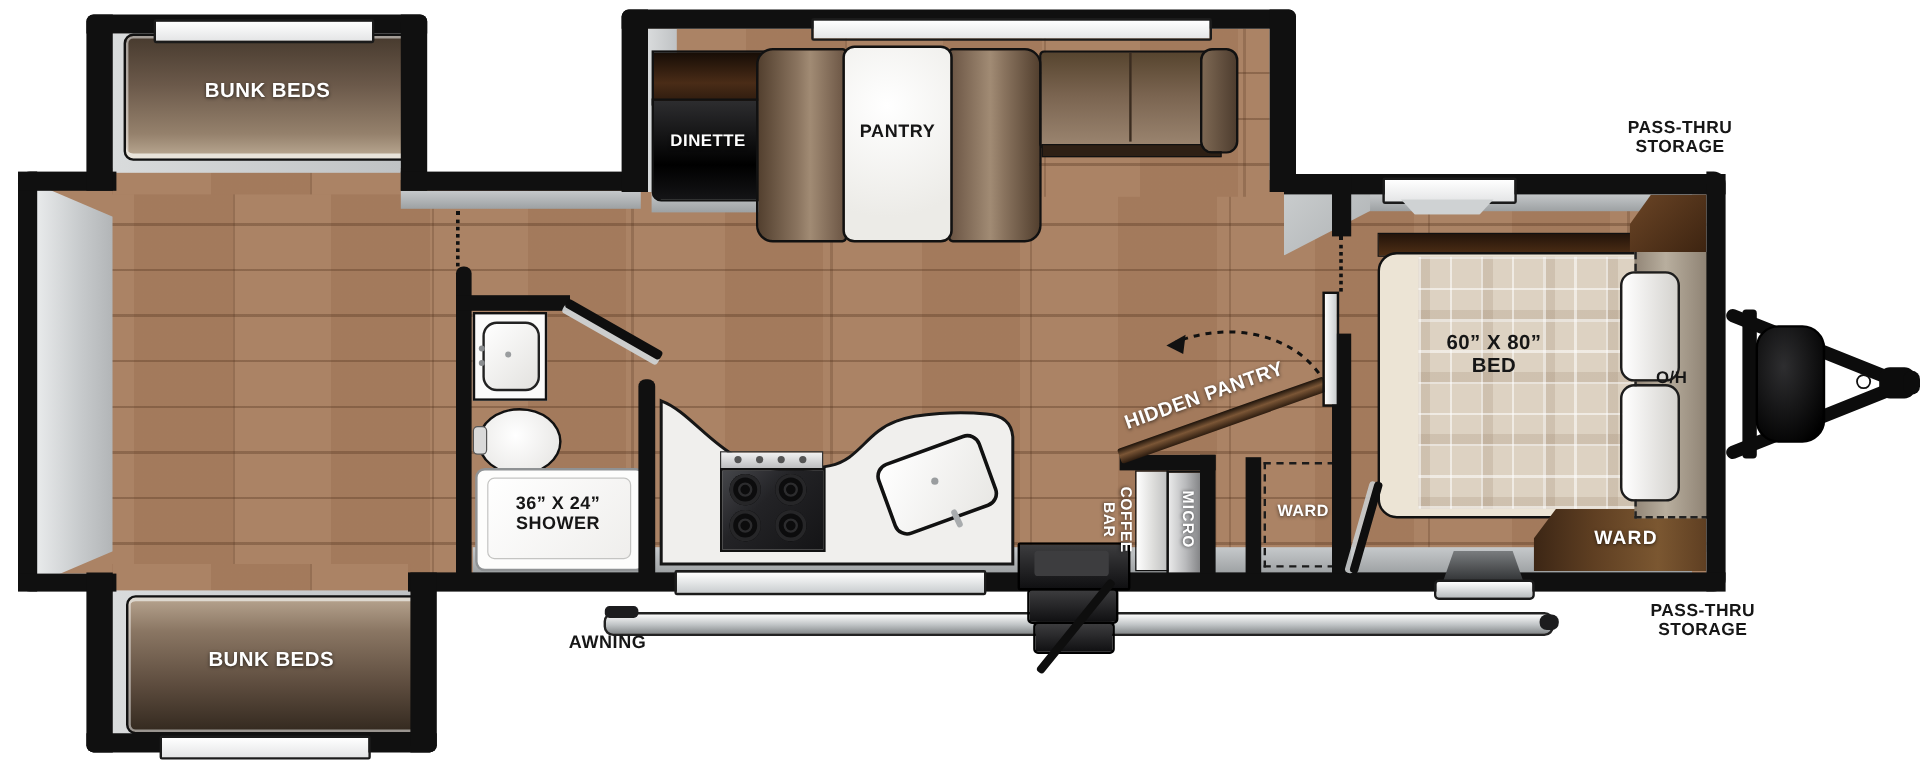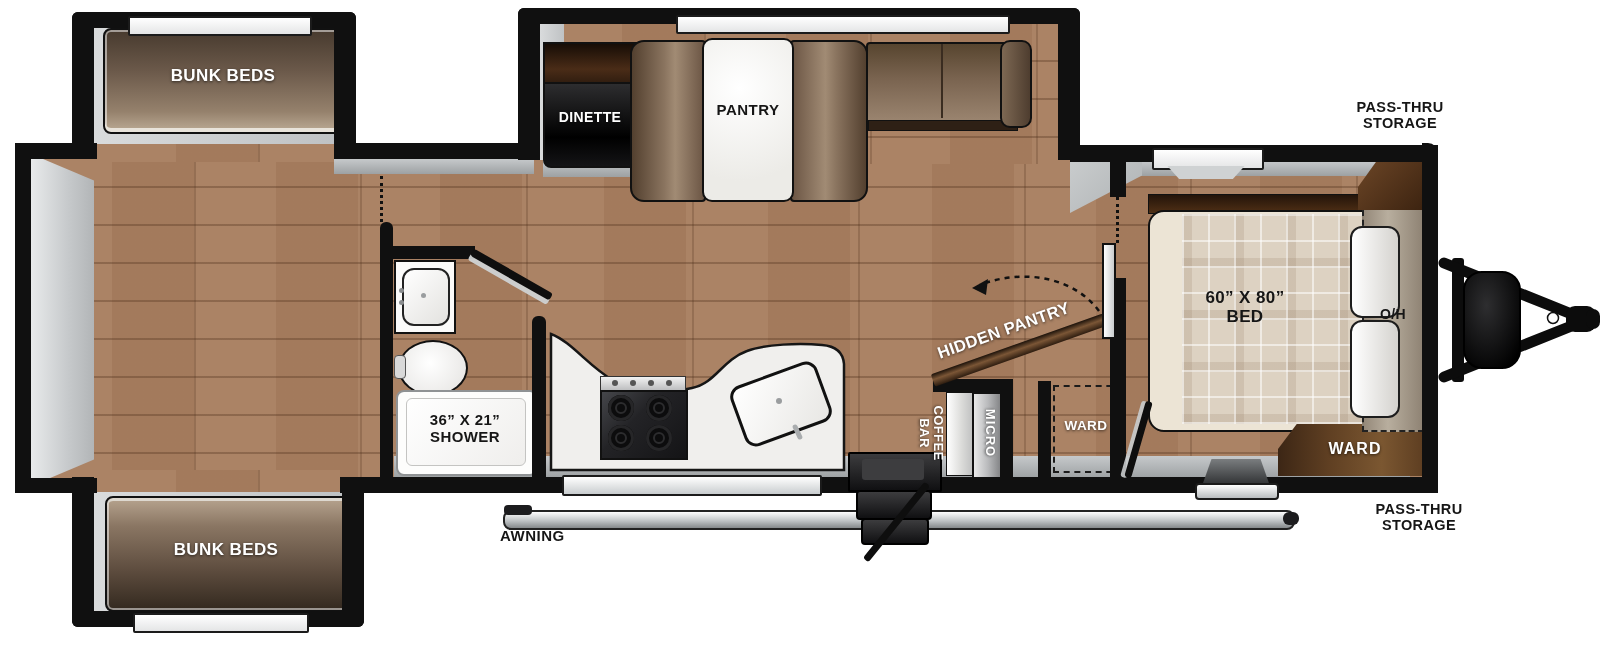--- a/index.html
+++ b/index.html
@@ -100,21 +100,21 @@
        background-image:
          repeating-linear-gradient(90deg, rgba(255,255,255,.55) 0 2px, rgba(0,0,0,0) 2px 26px),
          repeating-linear-gradient(0deg, rgba(255,255,255,.55) 0 2px, rgba(0,0,0,0) 2px 26px),
          repeating-linear-gradient(90deg, rgba(150,125,100,.20) 0 10px, rgba(0,0,0,0) 10px 52px),
          repeating-linear-gradient(0deg, rgba(150,125,100,.20) 0 10px, rgba(0,0,0,0) 10px 52px);"></div>
   <div class="abs" style="left:1362px;top:210px;width:60px;height:220px;z-index:4;
        background:linear-gradient(90deg,#95897a,#b8ae9e 40%,#8d8172);
        border-left:2px dashed #222;border-bottom:2px dashed #222;"></div>
   <div class="pillow" style="left:1350px;top:226px;width:46px;height:88px;"></div>
   <div class="pillow" style="left:1350px;top:320px;width:46px;height:94px;"></div>
-  <div class="lbl dark" style="left:1165px;top:288px;width:160px;font-size:17px;">60” X 80”
+  <div class="lbl dark" style="left:1165px;top:276px;width:160px;font-size:17px;">60” X 80”
 BED</div>
   <div class="lbl dark" style="left:1370px;top:307px;width:46px;font-size:14px;z-index:9;">O/H</div>
 
   <div class="abs" style="left:1278px;top:424px;width:144px;height:52px;z-index:3;
        background:linear-gradient(90deg,#3c2615,#5f3f22 35%,#7b5731 72%,#5f3f22);
        clip-path:polygon(0 48%,13% 0,100% 0,100% 100%,0 100%);"></div>
   <div class="lbl" style="left:1300px;top:440px;width:110px;font-size:16px;letter-spacing:1px;">WARD</div>
 
   <div class="abs" style="left:1053px;top:385px;width:66px;height:84px;z-index:3;border:2px dashed #1b1b1b;"></div>
   <div class="lbl" style="left:1051px;top:418px;width:70px;font-size:13.5px;">WARD</div>
@@ -143,21 +143,21 @@
   <div class="abs" style="left:399px;top:300px;width:5px;height:5px;z-index:4;background:#8a8d8f;border-radius:50%;"></div>
   <div class="abs" style="left:421px;top:293px;width:5px;height:5px;z-index:4;background:#9a9d9f;border-radius:50%;"></div>
 
   <div class="abs" style="left:398px;top:340px;width:66px;height:52px;z-index:3;border:2.5px solid #111;border-radius:50%;
        background:radial-gradient(circle at 45% 40%, #ffffff, #e9e8e6 80%);"></div>
   <div class="abs" style="left:394px;top:355px;width:10px;height:22px;z-index:4;border:1px solid #555;border-radius:4px;background:#d9d9d9;"></div>
 
   <div class="abs" style="left:396px;top:390px;width:138px;height:82px;z-index:3;border:2px solid #8f9294;border-radius:8px;background:#fdfdfc;"></div>
   <div class="abs" style="left:406px;top:398px;width:118px;height:66px;z-index:3;border:1.5px solid #c4c4c2;border-radius:6px;
        background:linear-gradient(135deg,#ffffff,#efeeec);"></div>
-  <div class="lbl dark" style="left:398px;top:412px;width:134px;font-size:15px;z-index:8;">36” X 21”
+  <div class="lbl dark" style="left:398px;top:412px;width:134px;font-size:15px;z-index:8;">36” X 24”
 SHOWER</div>
 
   <div class="doorbar" style="left:472px;top:248px;width:91px;height:8px;transform:rotate(29.7deg);transform-origin:left center;
        box-shadow:0 5px 0 rgba(207,210,211,.95);"></div>
 
   <div class="abs" style="left:600px;top:376px;width:84px;height:14px;z-index:6;border:1.5px solid #333;
        background:linear-gradient(180deg,#f2f2f2,#b9babc);"></div>
   <div class="abs" style="left:612px;top:380px;width:6px;height:6px;border-radius:50%;background:#555;z-index:7;"></div>
   <div class="abs" style="left:630px;top:380px;width:6px;height:6px;border-radius:50%;background:#555;z-index:7;"></div>
   <div class="abs" style="left:648px;top:380px;width:6px;height:6px;border-radius:50%;background:#555;z-index:7;"></div>
@@ -229,21 +229,21 @@
   <div class="step" style="left:848px;top:452px;width:90px;height:36px;border-radius:2px;"></div>
   <div class="abs" style="left:862px;top:459px;width:62px;height:21px;z-index:6;background:#3d3d3f;border-radius:3px;"></div>
   <div class="step" style="left:856px;top:490px;width:72px;height:26px;"></div>
   <div class="step" style="left:861px;top:518px;width:64px;height:23px;"></div>
   <div class="doorbar" style="left:893px;top:473px;width:7px;height:98px;transform:rotate(39deg);z-index:7;"></div>
 
   <div class="abs" style="left:503px;top:510px;width:788px;height:16px;z-index:4;border:2px solid #222;border-radius:8px;
        background:linear-gradient(180deg,#fdfdfd,#bfc3c5 55%,#85898b);"></div>
   <div class="abs" style="left:504px;top:505px;width:28px;height:10px;z-index:5;background:#1c1c1e;border-radius:4px;"></div>
   <div class="abs" style="left:1283px;top:512px;width:16px;height:13px;z-index:5;background:#1c1c1e;border-radius:6px;"></div>
-  <div class="lbl dark" style="left:500px;top:528px;width:100px;font-size:15px;text-align:left;letter-spacing:.5px;">AWNING</div>
+  <div class="lbl dark" style="left:474px;top:528px;width:100px;font-size:15px;text-align:left;letter-spacing:.5px;">AWNING</div>
 
   <div class="lbl dark" style="left:1329px;top:100px;width:142px;font-size:14.5px;line-height:1.1;">PASS-THRU
 STORAGE</div>
   <div class="lbl dark" style="left:1348px;top:502px;width:142px;font-size:14.5px;line-height:1.1;">PASS-THRU
 STORAGE</div>
 
   <svg width="1600" height="647" viewBox="0 0 1600 647">
     <defs>
       <radialGradient id="tankGrad" cx="40%" cy="35%" r="75%">
         <stop offset="0%" stop-color="#2e2e30"></stop>

